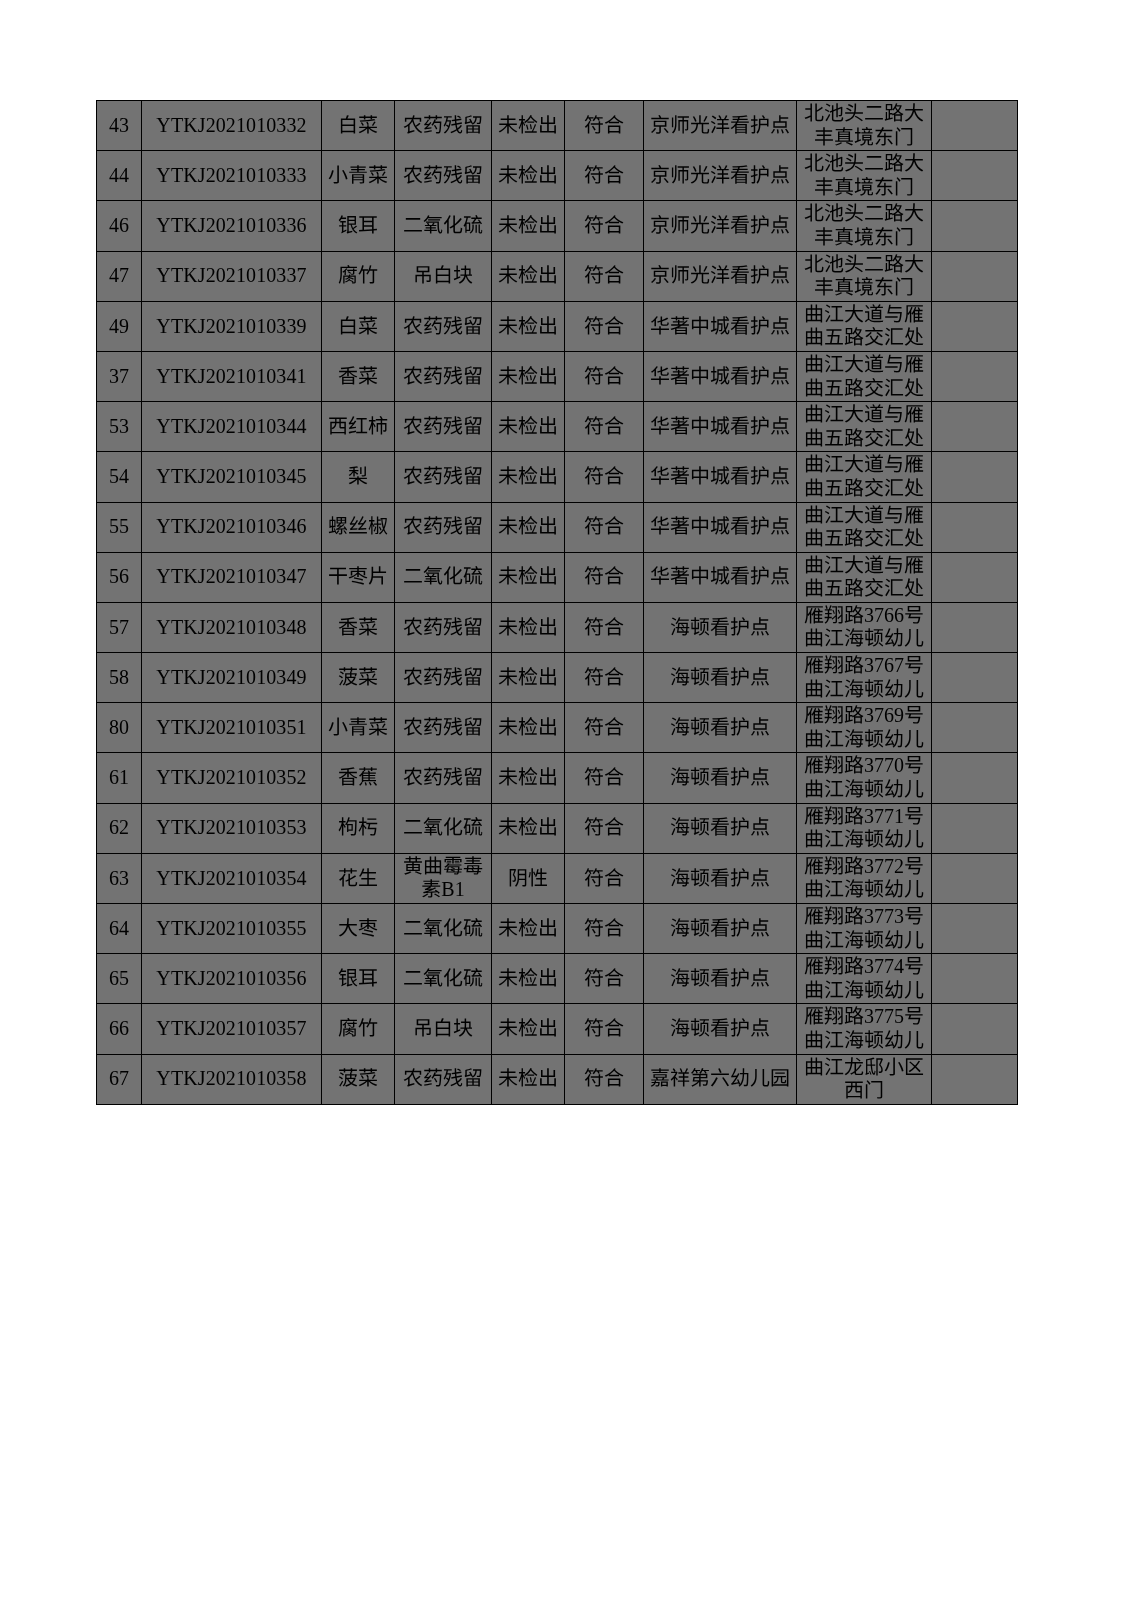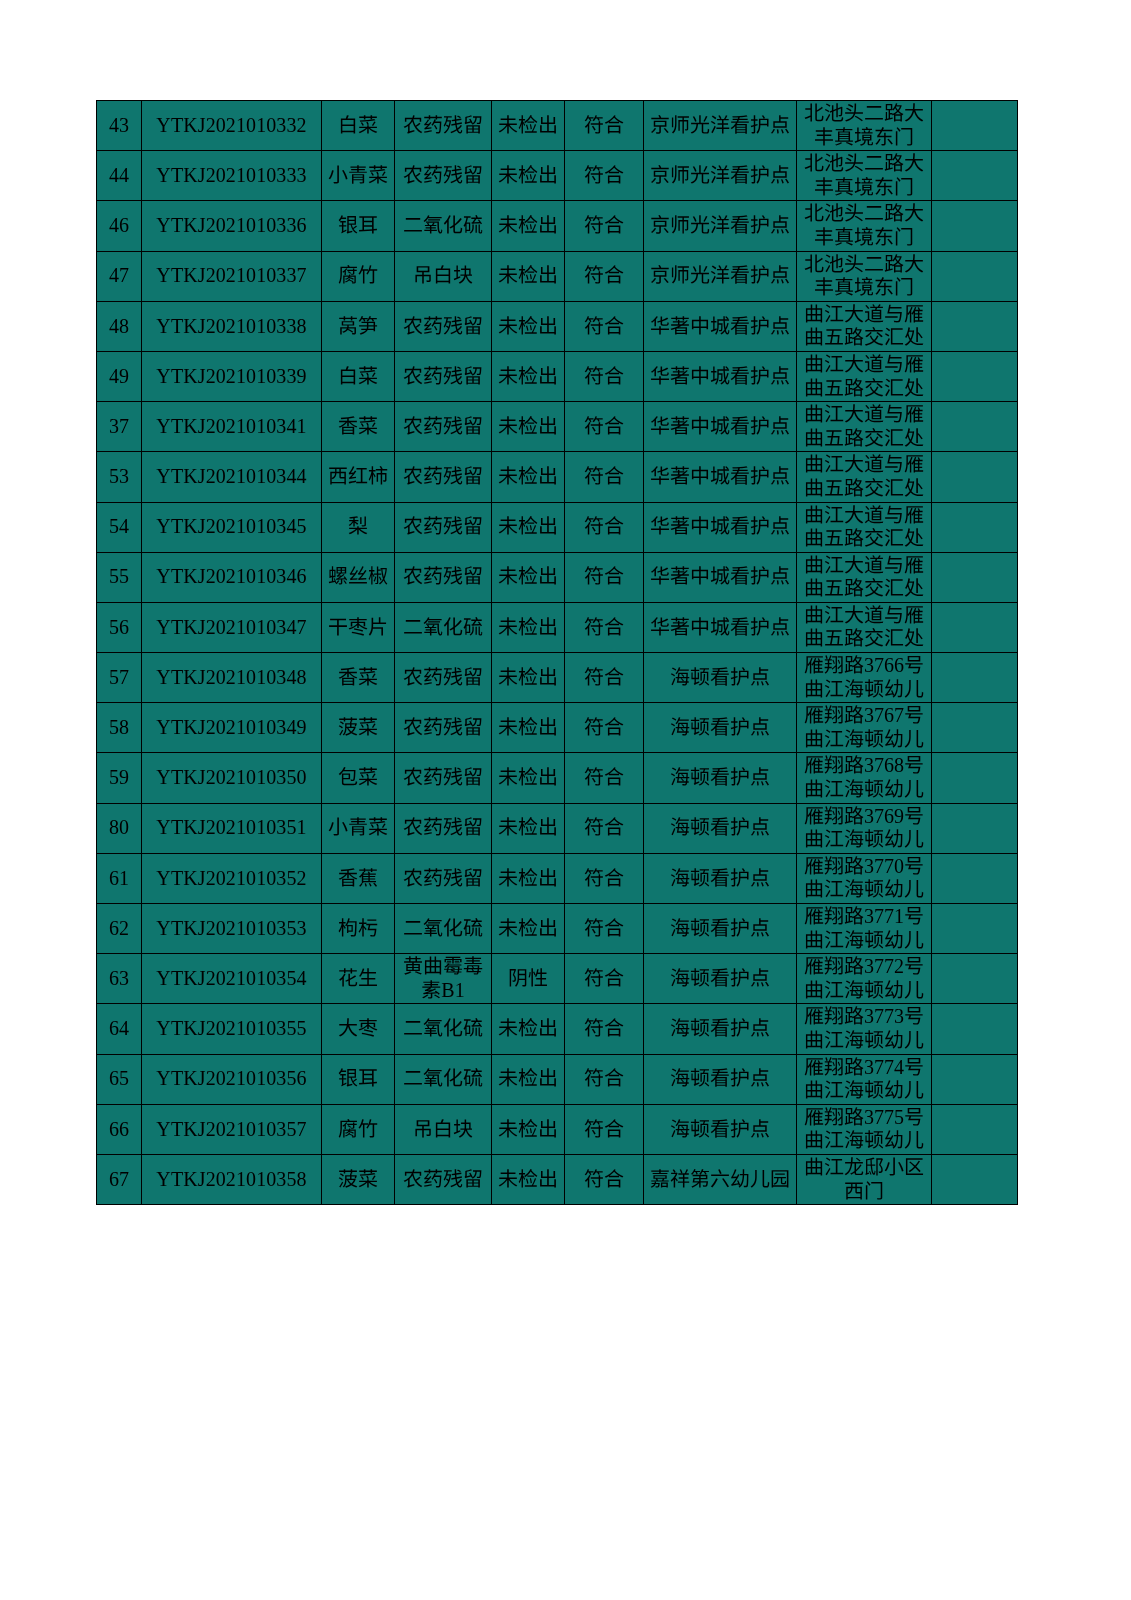--- a/index.html
+++ b/index.html
@@ -23,21 +23,21 @@
   .table-wrap {
     position: absolute;
     left: 96px;
     top: 100px;
     width: 921px;
   }
   table.sample-table {
     border-collapse: collapse;
     table-layout: fixed;
     width: 921px;
-    background: #0f766e;
+    background: #737373;
   }
   table.sample-table col.c-index    { width: 45px;  }
   table.sample-table col.c-code     { width: 180px; }
   table.sample-table col.c-product  { width: 73px;  }
   table.sample-table col.c-item     { width: 97px;  }
   table.sample-table col.c-result   { width: 73px;  }
   table.sample-table col.c-verdict  { width: 79px;  }
   table.sample-table col.c-supplier { width: 153px; }
   table.sample-table col.c-address  { width: 135px; }
   table.sample-table col.c-remark   { width: 86px;  }
@@ -140,31 +140,20 @@
             <td class="cell-code">YTKJ2021010337</td>
             <td class="cell-product">腐竹</td>
             <td class="cell-item">吊白块</td>
             <td class="cell-result">未检出</td>
             <td class="cell-verdict">符合</td>
             <td class="cell-supplier">京师光洋看护点</td>
             <td class="cell-address">北池头二路大丰真境东门</td>
             <td class="cell-remark"></td>
           </tr>
           <tr>
-            <td class="cell-index">48</td>
-            <td class="cell-code">YTKJ2021010338</td>
-            <td class="cell-product">莴笋</td>
-            <td class="cell-item">农药残留</td>
-            <td class="cell-result">未检出</td>
-            <td class="cell-verdict">符合</td>
-            <td class="cell-supplier">华著中城看护点</td>
-            <td class="cell-address">曲江大道与雁曲五路交汇处</td>
-            <td class="cell-remark"></td>
-          </tr>
-          <tr>
             <td class="cell-index">49</td>
             <td class="cell-code">YTKJ2021010339</td>
             <td class="cell-product">白菜</td>
             <td class="cell-item">农药残留</td>
             <td class="cell-result">未检出</td>
             <td class="cell-verdict">符合</td>
             <td class="cell-supplier">华著中城看护点</td>
             <td class="cell-address">曲江大道与雁曲五路交汇处</td>
             <td class="cell-remark"></td>
           </tr>
@@ -236,31 +225,20 @@
           </tr>
           <tr>
             <td class="cell-index">58</td>
             <td class="cell-code">YTKJ2021010349</td>
             <td class="cell-product">菠菜</td>
             <td class="cell-item">农药残留</td>
             <td class="cell-result">未检出</td>
             <td class="cell-verdict">符合</td>
             <td class="cell-supplier">海顿看护点</td>
             <td class="cell-address">雁翔路3767号曲江海顿幼儿</td>
-            <td class="cell-remark"></td>
-          </tr>
-          <tr>
-            <td class="cell-index">59</td>
-            <td class="cell-code">YTKJ2021010350</td>
-            <td class="cell-product">包菜</td>
-            <td class="cell-item">农药残留</td>
-            <td class="cell-result">未检出</td>
-            <td class="cell-verdict">符合</td>
-            <td class="cell-supplier">海顿看护点</td>
-            <td class="cell-address">雁翔路3768号曲江海顿幼儿</td>
             <td class="cell-remark"></td>
           </tr>
           <tr>
             <td class="cell-index">80</td>
             <td class="cell-code">YTKJ2021010351</td>
             <td class="cell-product">小青菜</td>
             <td class="cell-item">农药残留</td>
             <td class="cell-result">未检出</td>
             <td class="cell-verdict">符合</td>
             <td class="cell-supplier">海顿看护点</td>

